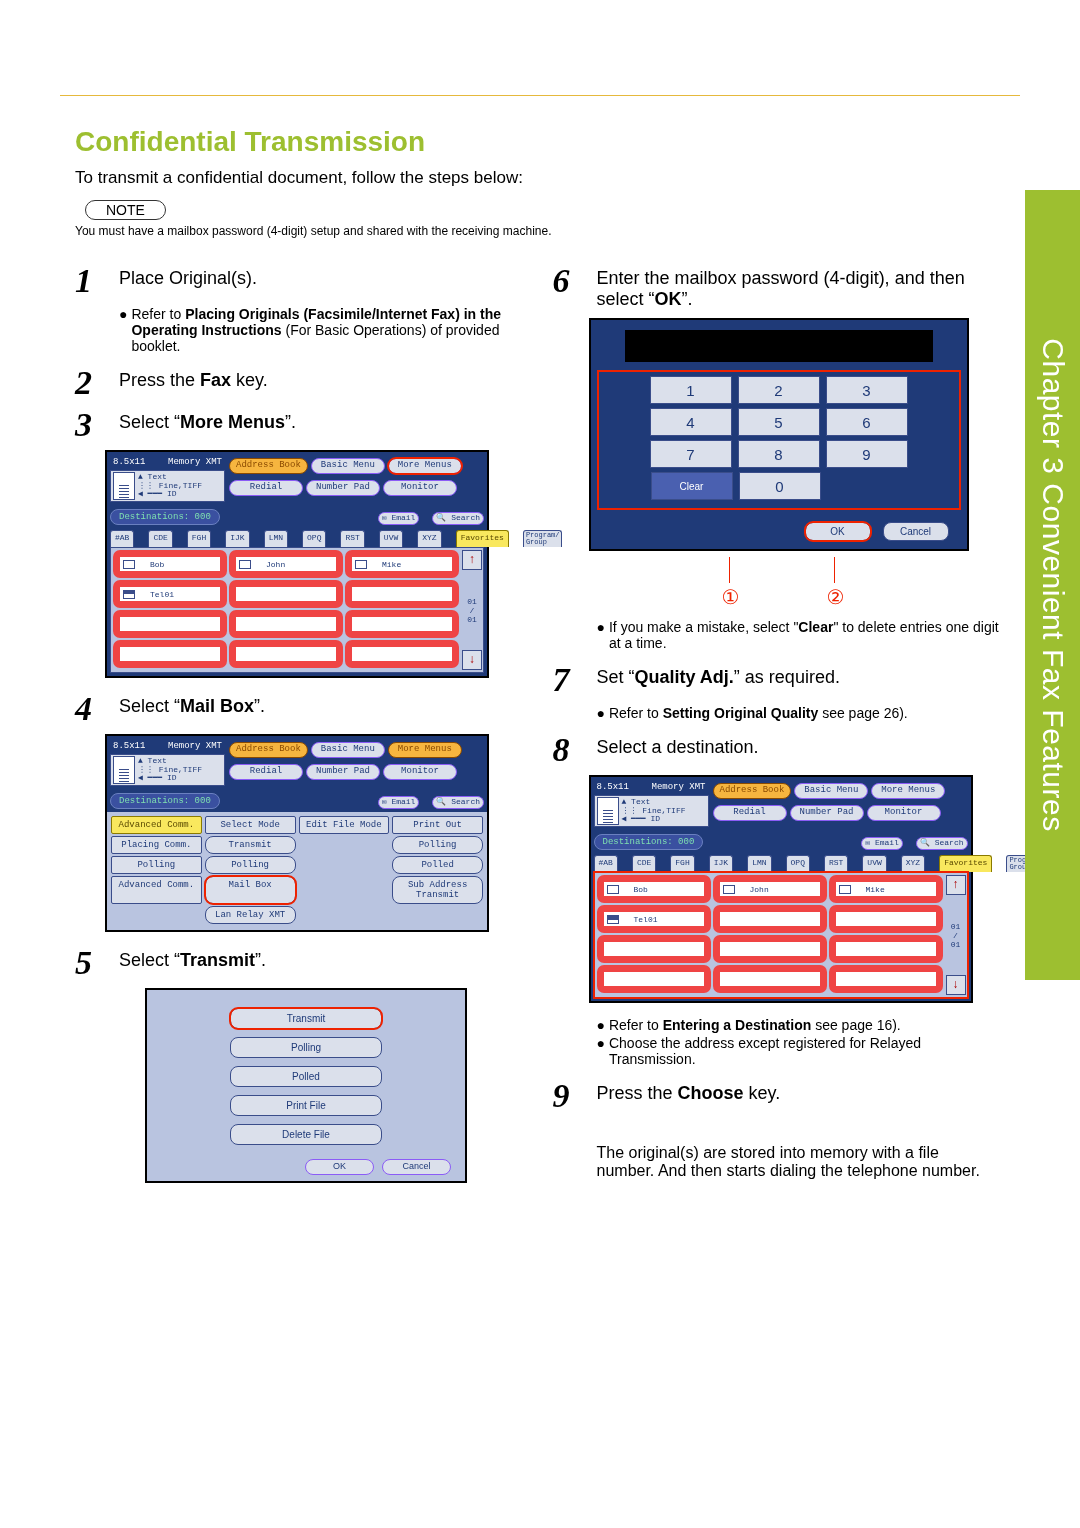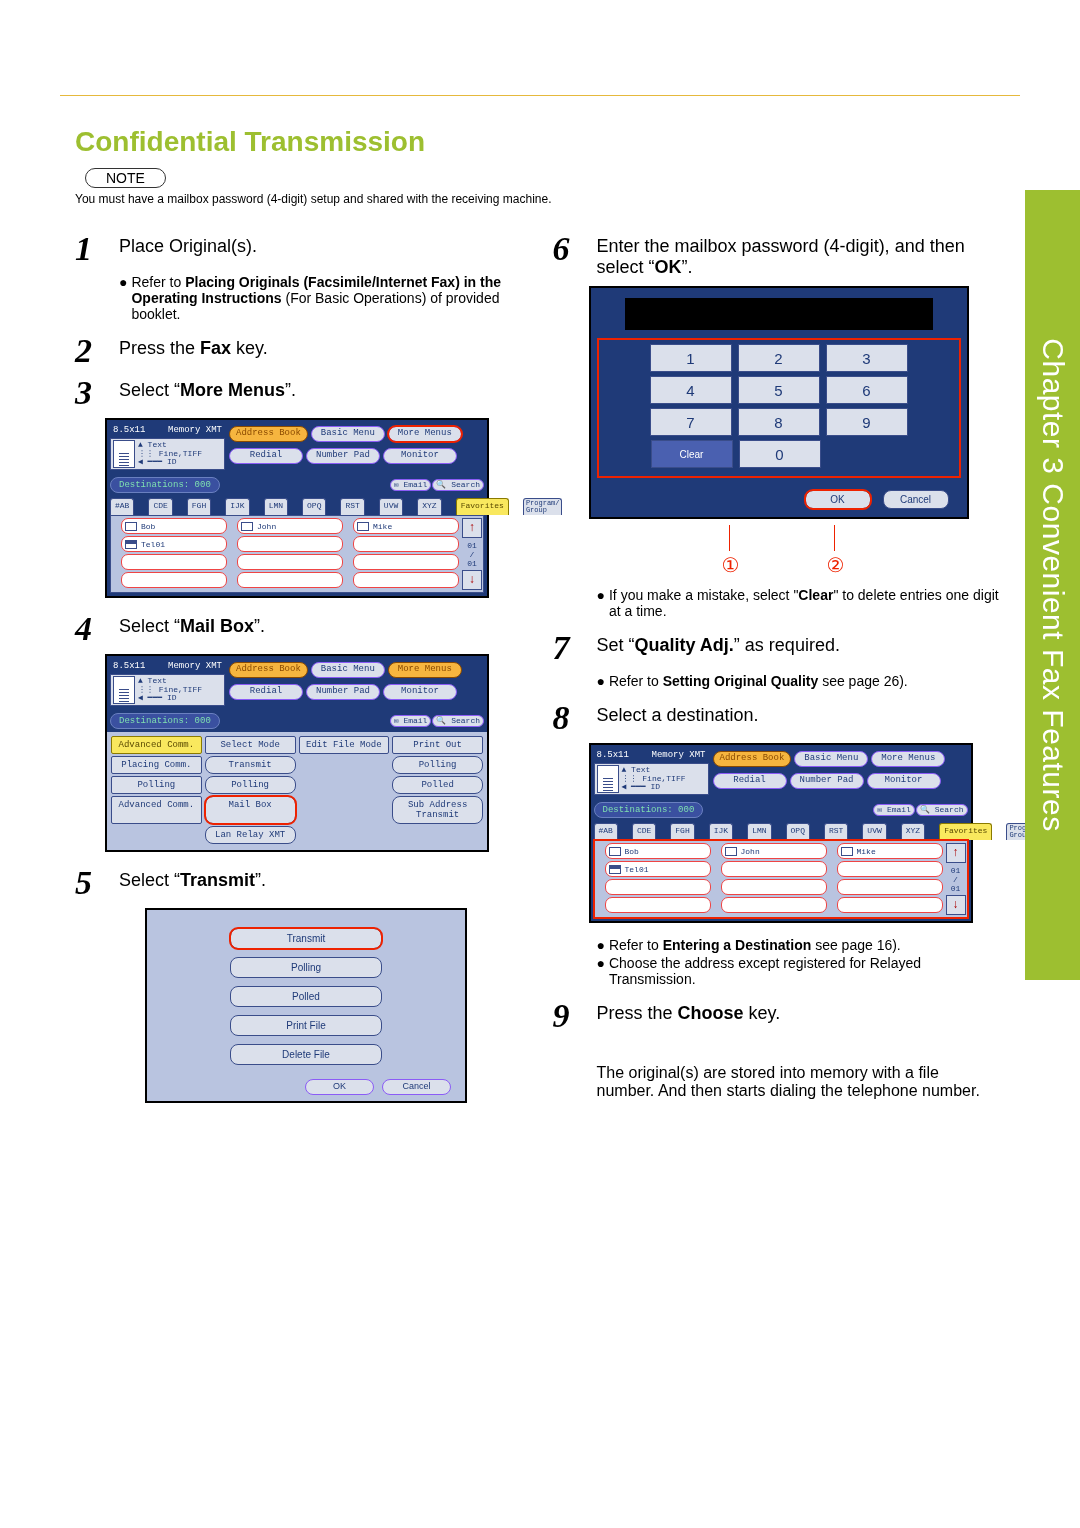--- a/index.html
+++ b/index.html
@@ -176,22 +176,22 @@
   .ss-btn.wide { min-width: 60px; }
   .ss-row {
     display: flex;
     gap: 3px;
     padding: 2px 3px;
     align-items: center;
   }
   .ss-dest-row {
     padding: 3px 3px;
     display: flex;
-    gap: 1px;
-    align-items: center;
+    gap: 13px;
+    align-items: flex-end;
   }
   .ss-dest-pill {
     background: #3a50a0;
     border: 1px solid #6a80c0;
     border-radius: 10px;
     color: #7fe0b0;
     font-size: 9px;
     padding: 2px 8px;
   }
   .ss-tabs {
@@ -219,30 +219,29 @@
   }
   .ss-book-area.hl-red { outline: 2px solid #e20; outline-offset: -1px; }
   .ss-entry-row {
     display: flex;
     gap: 2px;
     margin-bottom: 2px;
   }
   .ss-entry {
     flex: 1;
     background: #fff;
-    border: 1px solid #ef4444;
+    border: 7px solid #ef4444;
     border-radius: 7px;
     height: 14px;
     font-size: 8px;
     color: #1f3a78;
     display: flex;
     align-items: center;
     padding-left: 3px;
-    gap: 4px;
-    margin-left: 8px;
+    gap: 15px;
   }
   .ss-entry .envicon {
     width: 10px; height: 7px;
     border: 1px solid #3a4d8a;
     position: relative;
   }
   .ss-entry .faxicon {
     width: 10px; height: 7px;
     border: 1px solid #3a4d8a;
     background: linear-gradient(#3a4d8a 50%, #fff 50%);
@@ -421,20 +420,21 @@
 
 <div class="page">
   <div class="top-rule"></div>
 
   <div class="side-tab">
     <div class="side-text">Chapter 3   Convenient Fax Features</div>
   </div>
 
   <div class="content">
     <h2 class="section-title">Confidential Transmission</h2>
+    <div class="intro">To transmit a confidential document, follow the steps below:</div>
     <div class="note-badge">NOTE</div>
     <div class="note-text">You must have a mailbox password (4-digit) setup and shared with the receiving machine.</div>
 
     <div class="columns">
 
       <div class="col">
 
         <div class="step">
           <div class="step-num">1</div>
           <div class="step-body">Place Original(s).</div>

